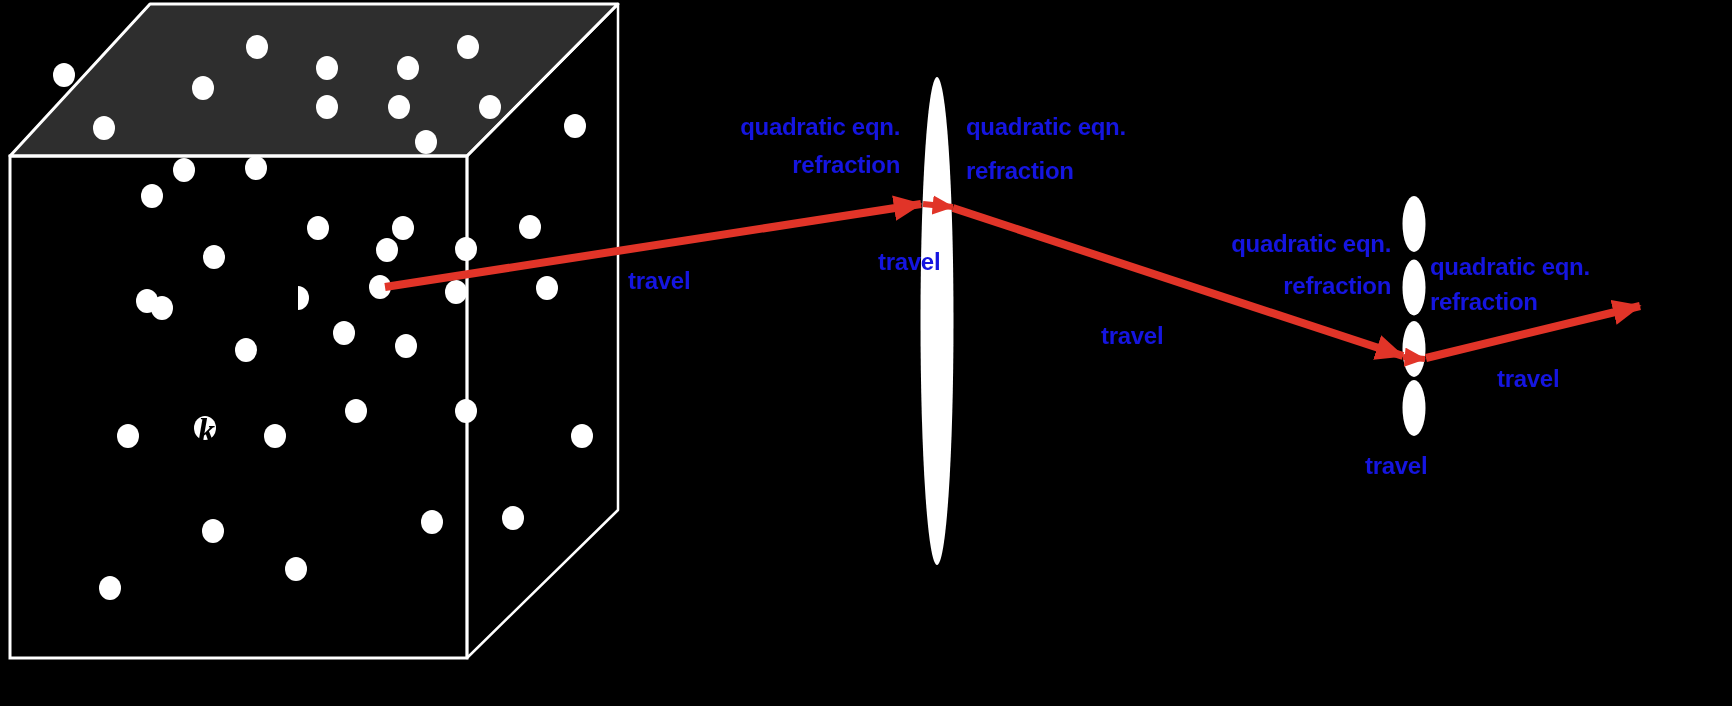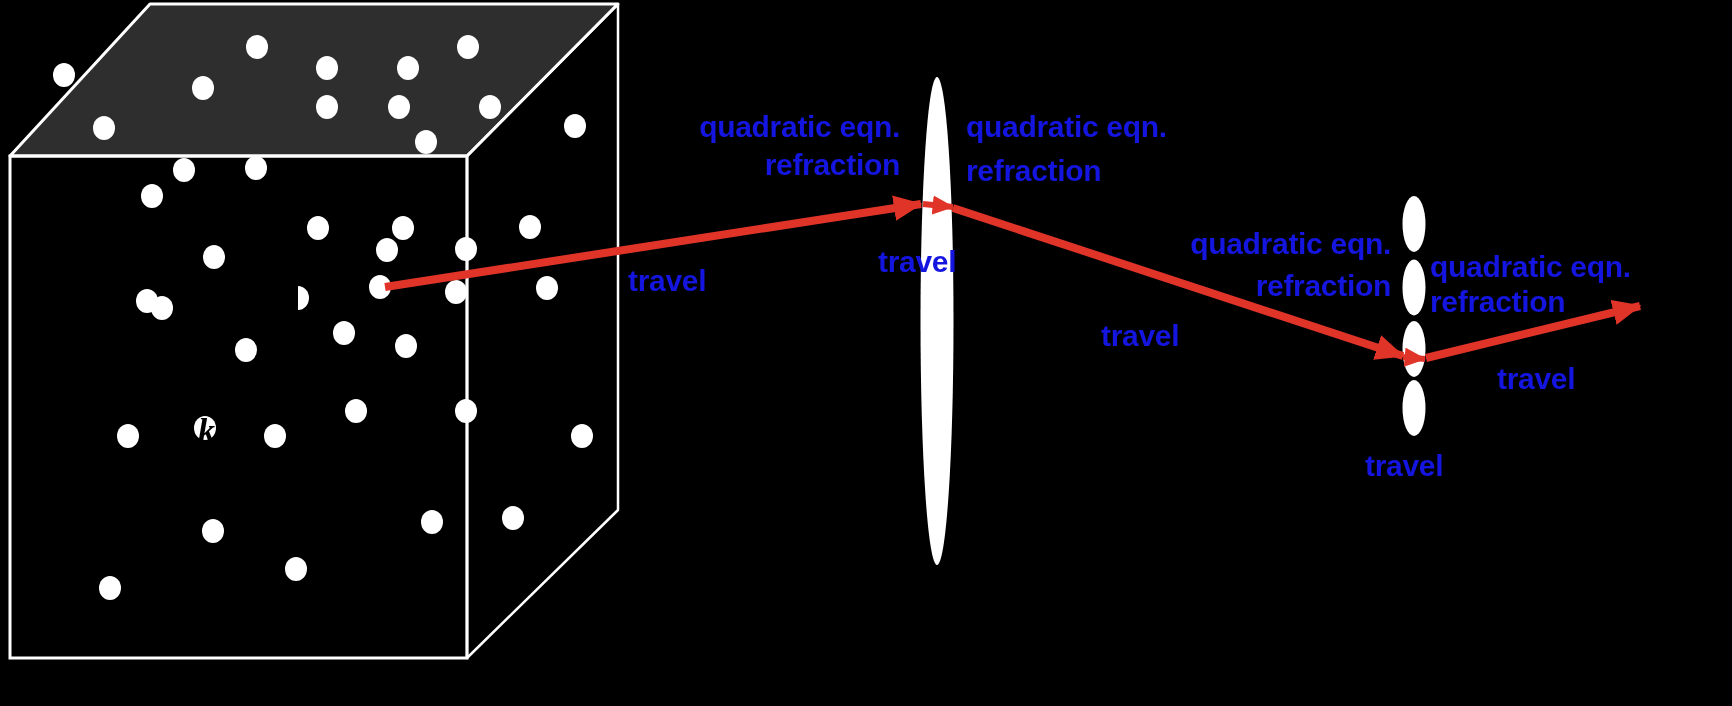--- a/index.html
+++ b/index.html
@@ -1,19 +1,19 @@
 <!DOCTYPE html>
 <html style="--background: #000000; --ray: #e13428; --label: #1515e0; --box_top_face: #2e2e2e; --edge: #ffffff; --dot: #ffffff; --glyph: #000000;"><head>
 <meta charset="utf-8">
 <style>
   html,body{margin:0;padding:0;background:#000;}
   .stage{position:relative;width:1732px;height:706px;background:var(--background,#000);overflow:hidden;
          font-family:"Liberation Sans",sans-serif;}
   .stage svg{position:absolute;left:0;top:0;}
-  .lbl{position:absolute;font-weight:bold;font-size:30px;line-height:34px;color:var(--label,#1515e0);
+  .lbl{position:absolute;font-weight:bold;font-size:24px;line-height:34px;color:var(--label,#1515e0);
        letter-spacing:-0.3px;white-space:nowrap;}
   
   .qe-a {top:110px;right:832px;}  .ref-a{top:148px;right:832px;}
   .qe-b {top:110px;left:966px;}   .ref-b{top:154px;left:966px;}
   .qe-c {top:227px;right:341px;}  .ref-c{top:269px;right:341px;}
   .qe-d {top:250px;left:1430px;}  .ref-d{top:285px;left:1430px;}
   .tr-a {top:264px;left:628px;}
   .tr-b {top:245px;left:878px;}
   .tr-c {top:319px;left:1101px;}
   .tr-d {top:362px;left:1497px;}

